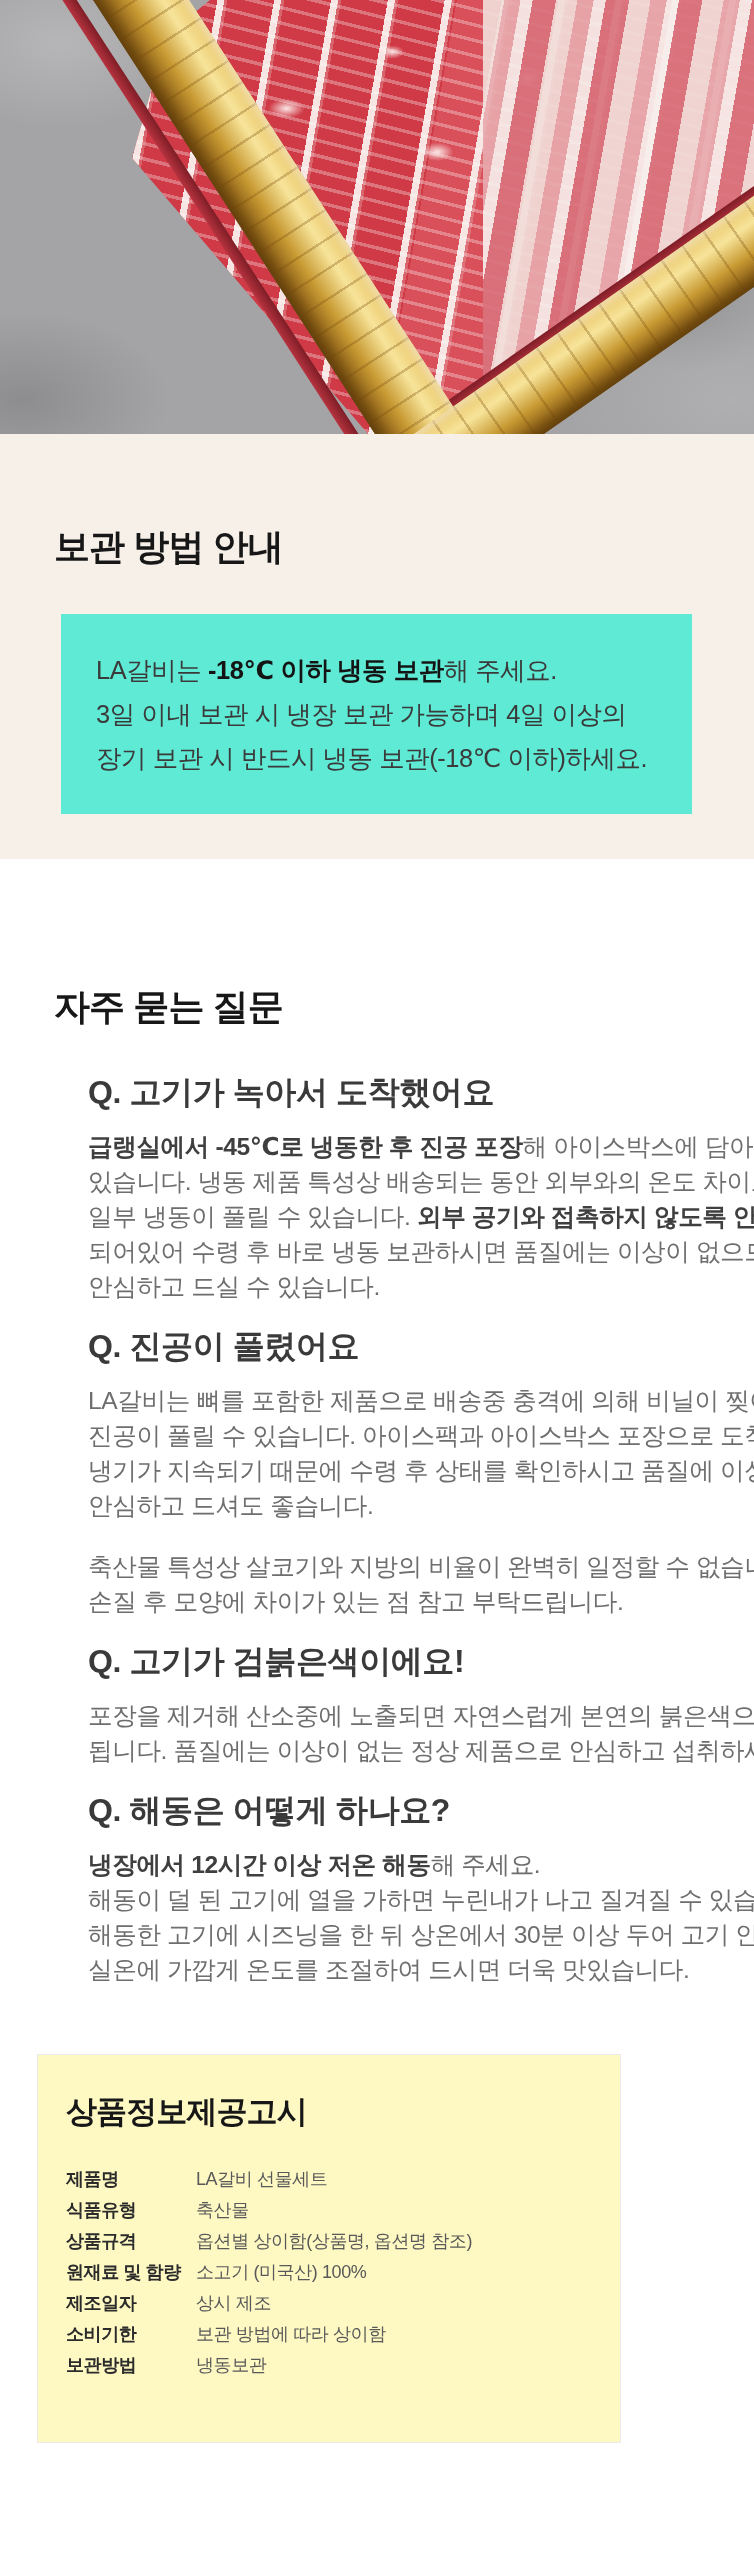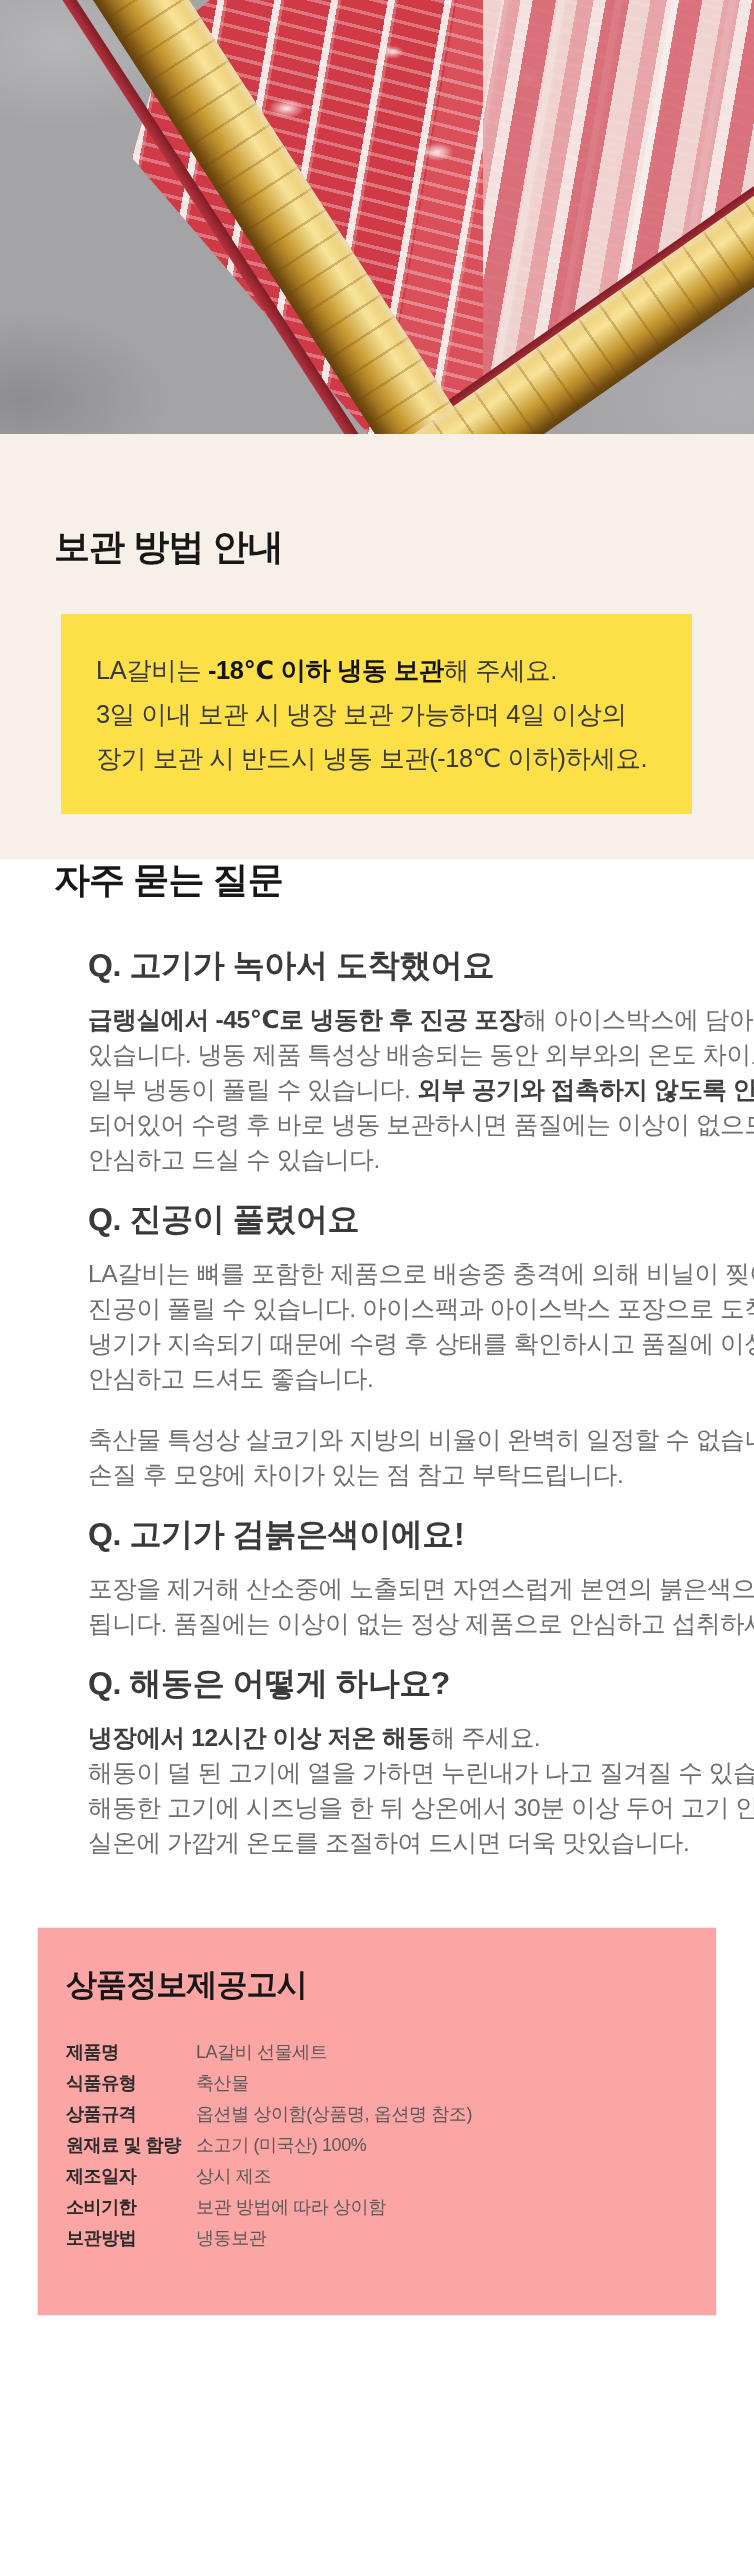--- a/index.html
+++ b/index.html
@@ -50,37 +50,37 @@
       repeating-linear-gradient(90deg, rgba(122,77,12,0) 0 23px, rgba(122,77,12,.30) 23px 25.4px),
       linear-gradient(180deg,#e9c568 0%,#f7e49a 28%,#c89a33 62%,#8f641a 88%,#6e4a10 100%);
     box-shadow: inset 0 5.3px 7px rgba(255,255,255,.45), inset 0 -8.8px 12.3px rgba(90,55,8,.55);}
   .rail-left{left:-61px;top:188px;width:701px;height:81px;transform:rotate(57deg);}
   .rail-right{left:254px;top:339px;width:614px;height:75px;transform:rotate(-35deg);}
 
   
   .storage{height:425px;background:var(--section_bg);padding-top:92px;box-sizing:border-box;}
   .storage h2, .faq h2{margin:0 0 0 54px;font-size:36px;line-height:41px;font-weight:700;
     color:var(--heading_text);letter-spacing:-0.9px;}
-  .notice-box{margin:47px 0 0 61px;width:631px;box-sizing:border-box;background:#fde047;
+  .notice-box{margin:47px 0 0 61px;width:631px;box-sizing:border-box;background:#5eead4;
     padding:34px 35px;}
   .notice-line{font-size:25.4px;line-height:44px;color:var(--notice_text);letter-spacing:-0.4px;white-space:nowrap;}
   .notice-line .b{font-weight:700;color:var(--notice_bold_text);}
 
   
-  .faq{background:var(--page_bg);}
+  .faq{background:var(--page_bg);padding-top:127px;}
   .faq-list{margin:49px 0 0 88px;}
   .faq-item{margin-bottom:26px;}
   .faq-q{font-size:32px;line-height:32px;font-weight:700;color:var(--question_text);
     letter-spacing:-0.4px;margin:0 0 21px 0;white-space:nowrap;}
   .answer-line{font-size:24.6px;line-height:35px;color:var(--body_text);letter-spacing:-0.4px;white-space:nowrap;}
   .answer-line .b{font-weight:700;color:var(--body_bold_text);}
 
   
   .info{margin-top:67px;}
-  .info-box{margin-left:37px;width:680px;box-sizing:border-box;background:#fca5a5;
+  .info-box{margin-left:37px;width:584px;box-sizing:border-box;background:#fef9c3;
     border:0.9px solid var(--info_border);padding:37px 17.5px 61px 28px;}
   .info-box h3{margin:0;font-size:31px;line-height:39px;font-weight:700;color:var(--heading_text);
     letter-spacing:-0.9px;}
   .info-rows{margin-top:33px;}
   .info-row{display:flex;line-height:31px;font-size:18px;letter-spacing:-0.4px;}
   .info-label{width:130px;flex:0 0 130px;font-weight:700;color:var(--info_label_text);}
   .info-value{color:var(--info_value_text);white-space:nowrap;}
 </style>
 </head>
 <body>

